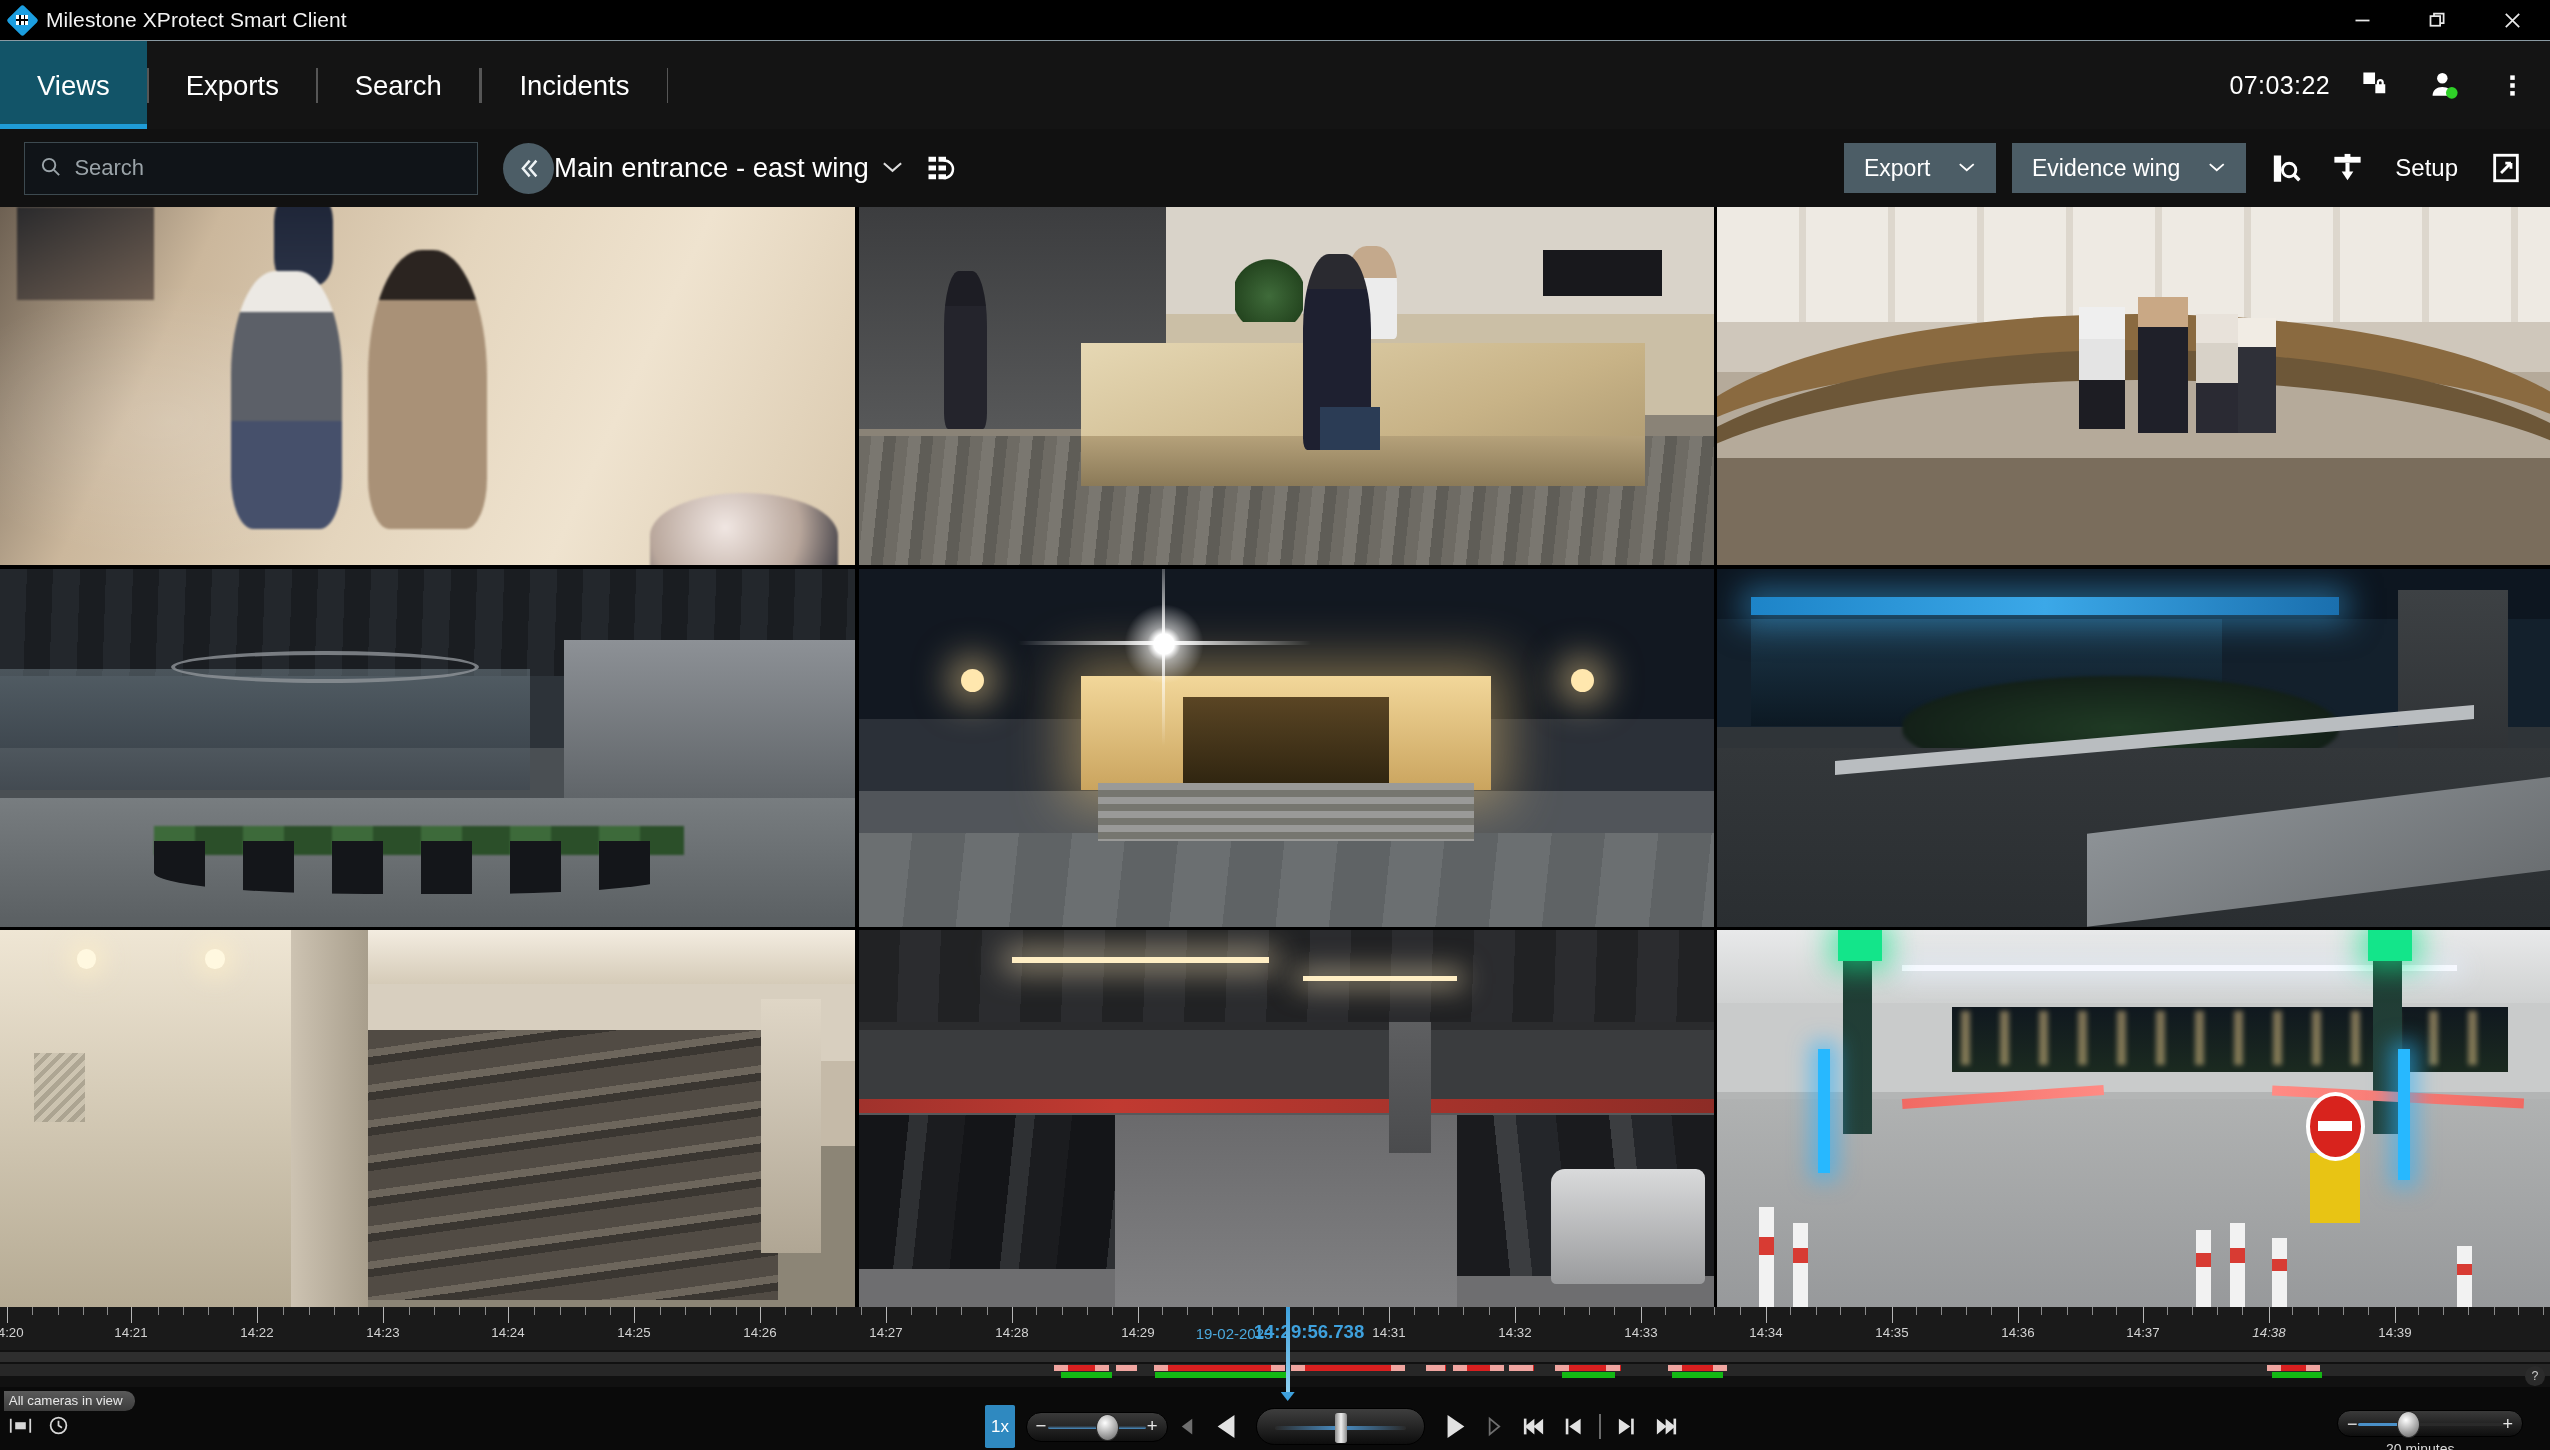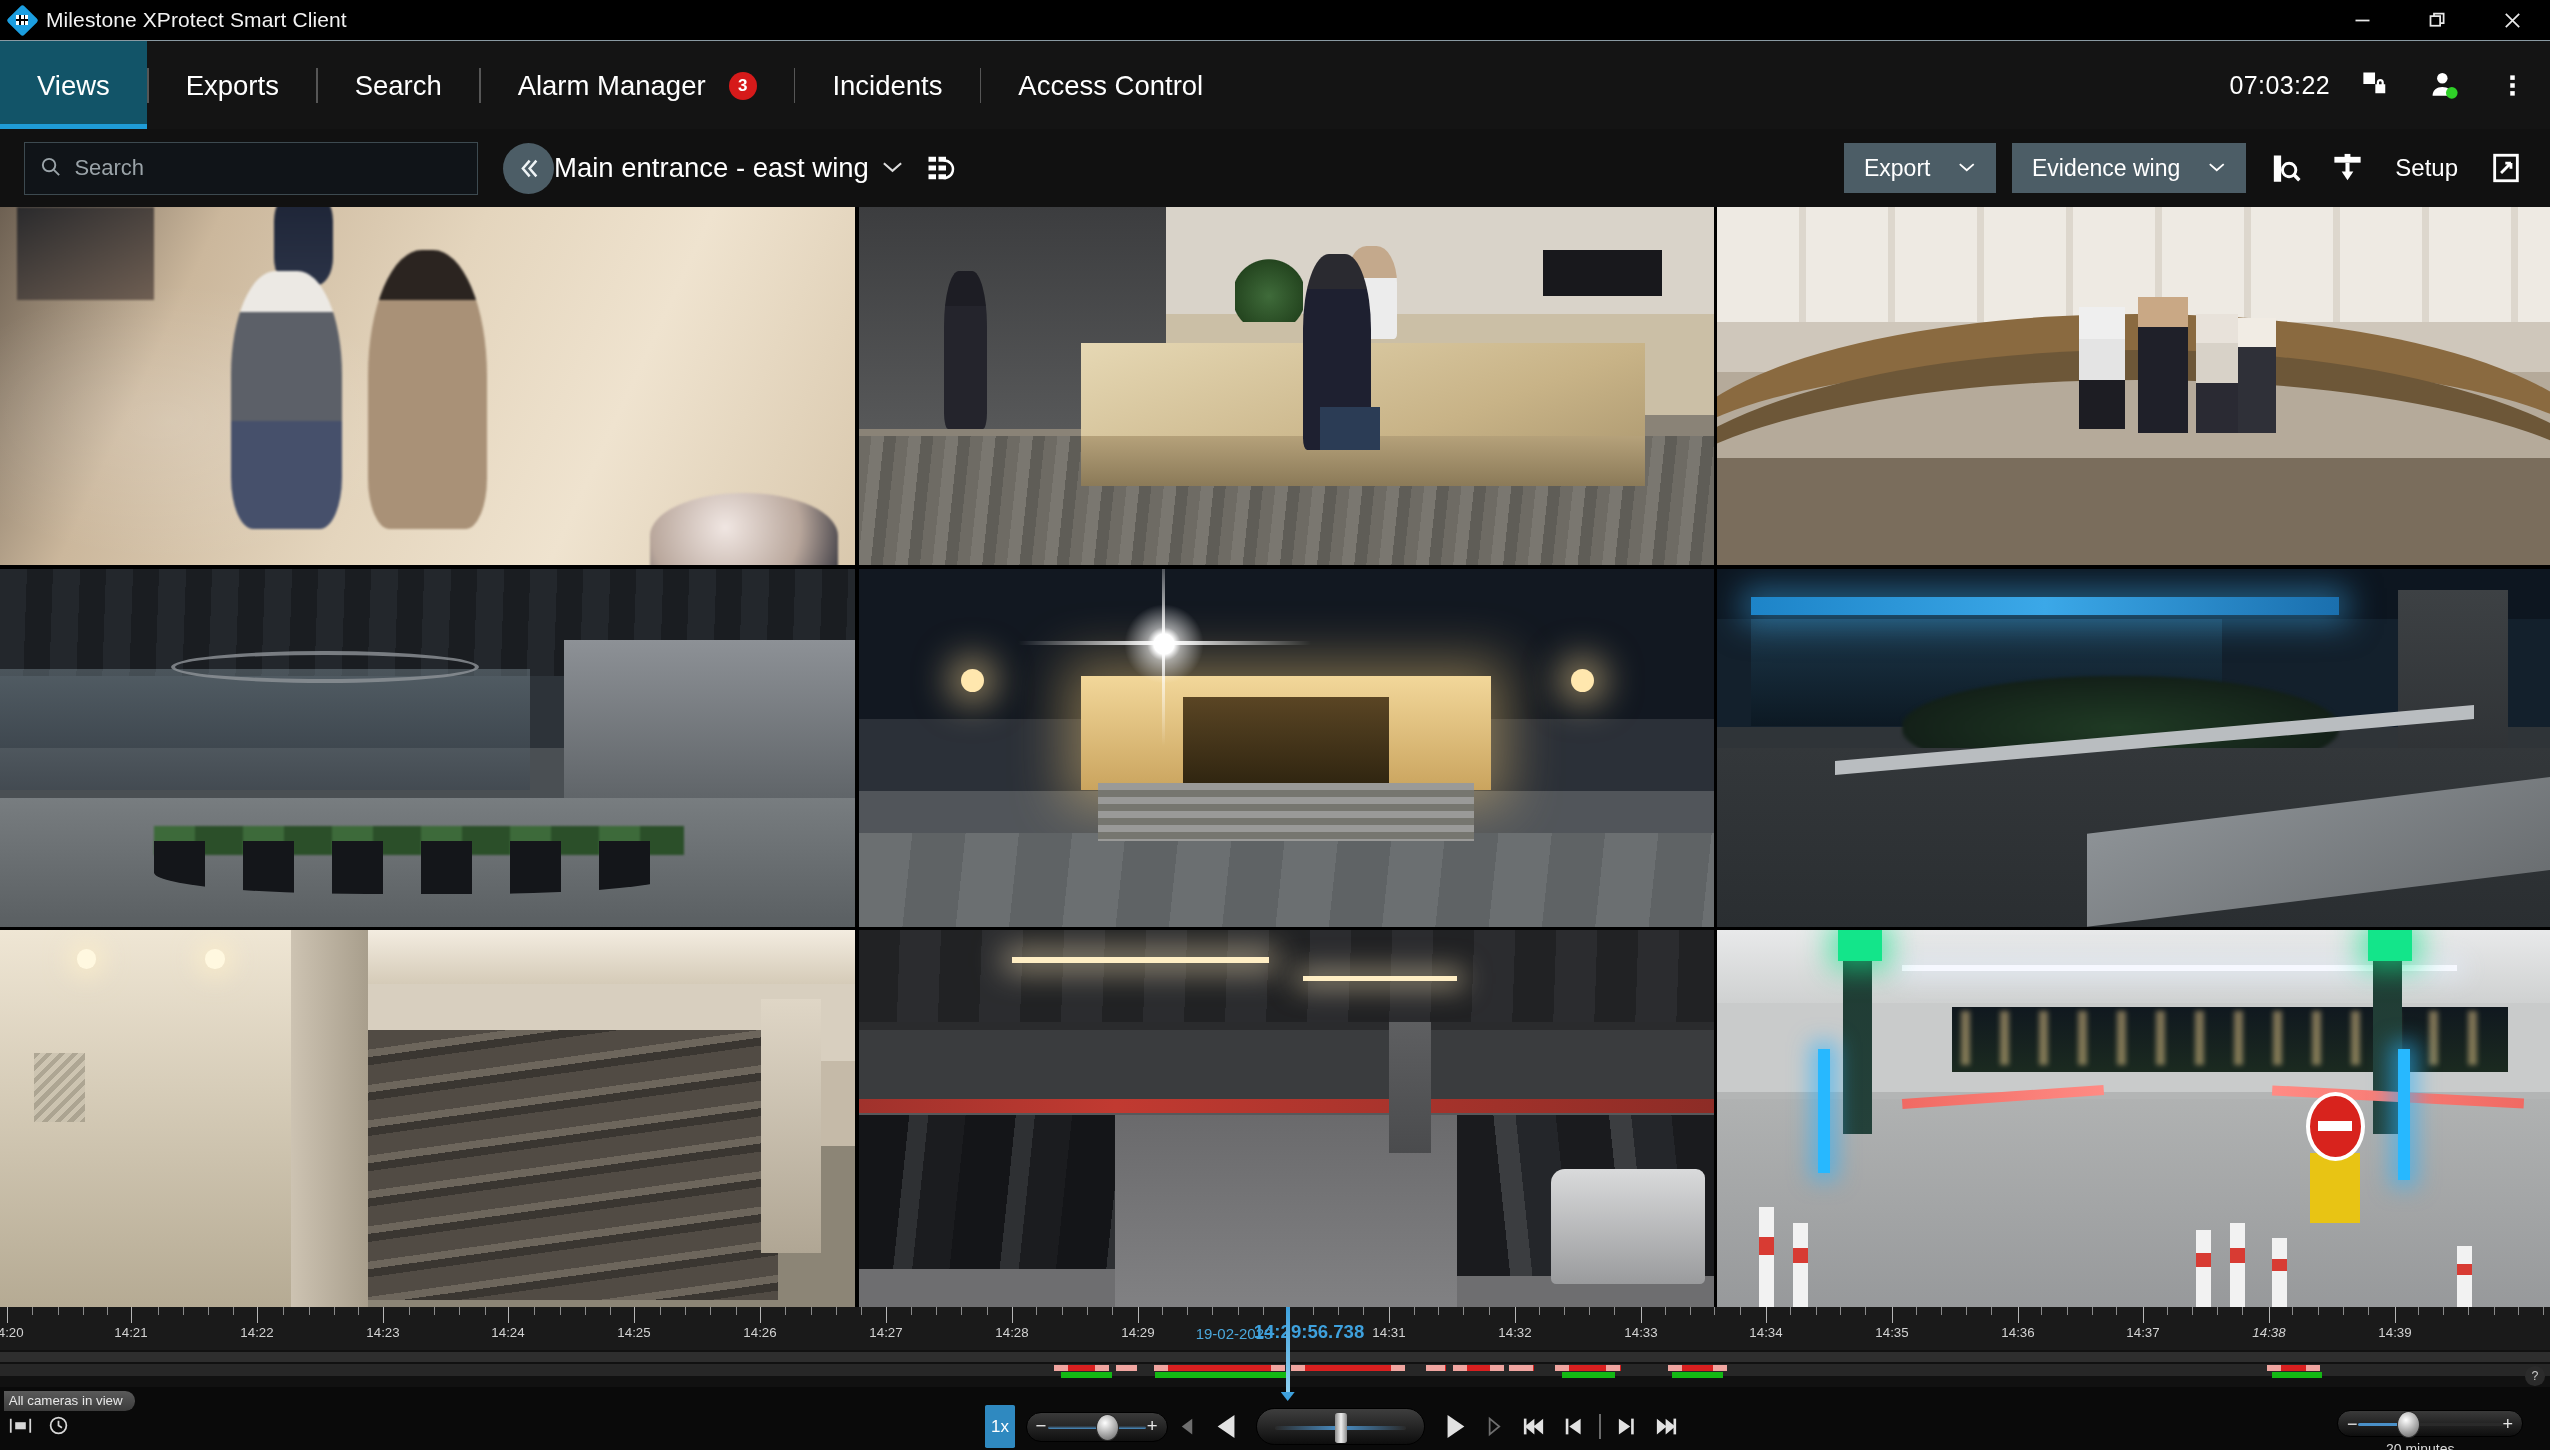--- a/index.html
+++ b/index.html
@@ -417,32 +417,25 @@
     </div>
     <div class="nav-sep"></div>
     <div class="nav-tab">
       <span>Exports</span>
     </div>
     <div class="nav-sep"></div>
     <div class="nav-tab">
       <span>Search</span>
     </div>
     <div class="nav-sep"></div>
-    <div class="nav-tab">
-      <span>Alarm Manager</span>
-      <span class="badge">3</span>
-    </div>
     <div class="nav-sep"></div>
     <div class="nav-tab">
       <span>Incidents</span>
     </div>
     <div class="nav-sep"></div>
-    <div class="nav-tab">
-      <span>Access Control</span>
-    </div>
 
     <div class="nav-right">
       <div class="nav-clock">07:03:22</div>
       <div class="nav-icon">
         <svg width="35" height="35" viewBox="0 0 24 24" fill="currentColor">
           <path d="M3 3h8v8H3zM4 4.5h1.2v1.2H4zm0 2.6h1.2v1.2H4zm0 2.6h1.2V11H4zM9.3 4.5h1.2v1.2H9.3zm0 2.6h1.2v1.2H9.3z"></path>
           <path d="M12.2 11.2V9.9a2.4 2.4 0 0 1 4.8 0v1.3h1v6.1h-6.8v-6.1zm1.5 0h1.8V9.9a.9.9 0 0 0-1.8 0z"></path>
         </svg>
       </div>
       <div class="nav-icon">

